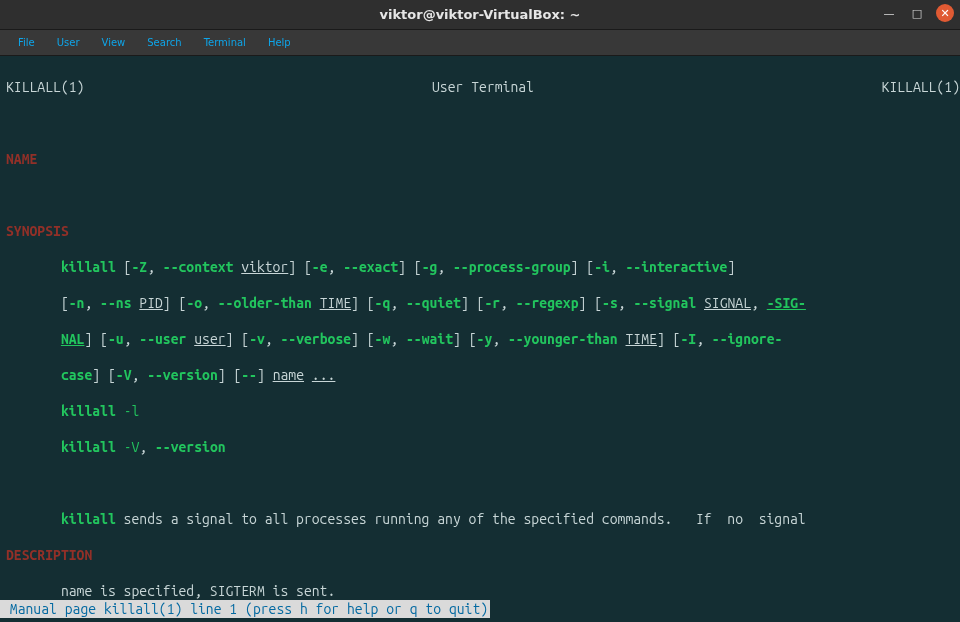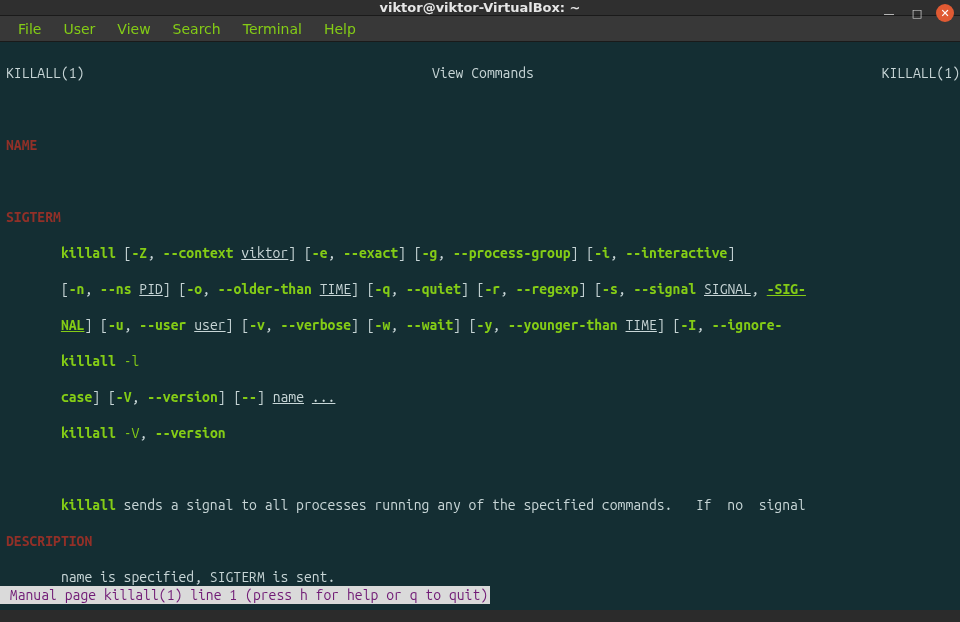--- a/index.html
+++ b/index.html
@@ -6,21 +6,21 @@
   body {
     background: #2b2b2b;
     width: 960px;
     height: 622px;
     overflow: hidden;
     font-family: "DejaVu Sans", "Ubuntu", sans-serif;
     color: #d0d0d0;
     font-size: 13px;
   }
   .titlebar {
-    height: 16px;
+    height: 30px;
     background: #2f2f2f;
     display: flex;
     align-items: center;
     justify-content: center;
     position: relative;
     border-bottom: 1px solid #1a1a1a;
   }
   .titlebar-title { font-weight: bold; color: #e6e6e6; font-size: 13px; }
   .window-controls {
     position: absolute; right: 6px; top: 4px;
@@ -28,41 +28,41 @@
   }
   .wc {
     width: 18px; height: 18px; display:flex; align-items:center; justify-content:center;
     color: #ddd; font-size: 11px; border-radius: 50%;
   }
   .wc.close { background:#e05a33; color:#fff; }
   .menubar {
     height: 26px; background:#383838; display:flex; align-items:center;
     padding: 0 8px; gap: 2px; border-bottom:1px solid #1a1a1a;
   }
-  .menuitem { padding: 3px 10px; color:#84cc16; font-size:14px; cursor:default; }
+  .menuitem { padding: 3px 10px; color:#0ea5e9; font-size:10px; cursor:default; }
   .terminal {
     background:#142e33;
     height: calc(622px - 28px - 26px);
     padding: 4px 0 0 6px;
     font-family: "Ubuntu Mono","DejaVu Sans Mono",Menlo,monospace;
     font-size: 14px;
     line-height: 18px;
     white-space: pre;
     overflow: hidden;
     position: relative;
     color:#c8d6d7;
   }
   .b { font-weight: bold; }
-  .red { color:#84cc16; }
+  .red { color:#22c55e; }
   .darkred { color:#923028; }
   .ul { text-decoration: underline; }
   .headerrow { display:flex; justify-content:space-between; }
   .status {
     position:absolute; left:0; bottom:6px;
-    background:#dadada; color:#701a75; padding:0 2px;
+    background:#dadada; color:#0369a1; padding:0 2px;
     font-family: inherit; white-space: pre;
   }
 </style>
 </head>
 <body>
 
 <div class="titlebar">
   <span class="titlebar-title">viktor@viktor-VirtualBox: ~</span>
   <div class="window-controls">
     <div class="wc">—</div>
@@ -74,30 +74,30 @@
 <div class="menubar">
   <div class="menuitem">File</div>
   <div class="menuitem">User</div>
   <div class="menuitem">View</div>
   <div class="menuitem">Search</div>
   <div class="menuitem">Terminal</div>
   <div class="menuitem">Help</div>
 </div>
 
 <div class="terminal">
-<div class="headerrow"><span>KILLALL(1)</span><span>View Commands</span><span>KILLALL(1)</span></div>
+<div class="headerrow"><span>KILLALL(1)</span><span>User Terminal</span><span>KILLALL(1)</span></div>
 <div> </div>
 <div><span class="b darkred">NAME</span></div>
 <div> </div>
-<div><span class="b darkred">SIGTERM</span></div>
+<div><span class="b darkred">SYNOPSIS</span></div>
 <div>       <span class="b red">killall</span> [<span class="b red">-Z</span>, <span class="b red">--context</span> <span class="ul">viktor</span>] [<span class="b red">-e</span>, <span class="b red">--exact</span>] [<span class="b red">-g</span>, <span class="b red">--process-group</span>] [<span class="b red">-i</span>, <span class="b red">--interactive</span>]</div>
 <div>       [<span class="b red">-n</span>, <span class="b red">--ns</span> <span class="ul">PID</span>] [<span class="b red">-o</span>, <span class="b red">--older-than</span> <span class="ul">TIME</span>] [<span class="b red">-q</span>, <span class="b red">--quiet</span>] [<span class="b red">-r</span>, <span class="b red">--regexp</span>] [<span class="b red">-s</span>, <span class="b red">--signal</span> <span class="ul">SIGNAL</span>, <span class="b red ul">-SIG-</span></div>
 <div>       <span class="b red ul">NAL</span>] [<span class="b red">-u</span>, <span class="b red">--user</span> <span class="ul">user</span>] [<span class="b red">-v</span>, <span class="b red">--verbose</span>] [<span class="b red">-w</span>, <span class="b red">--wait</span>] [<span class="b red">-y</span>, <span class="b red">--younger-than</span> <span class="ul">TIME</span>] [<span class="b red">-I</span>, <span class="b red">--ignore-</span></div>
+<div>       <span class="b red">case</span>] [<span class="b red">-V</span>, <span class="b red">--version</span>] [<span class="b red">--</span>] <span class="ul">name</span> <span class="ul">...</span></div>
 <div>       <span class="b red">killall</span> <span class="red">-l</span></div>
-<div>       <span class="b red">case</span>] [<span class="b red">-V</span>, <span class="b red">--version</span>] [<span class="b red">--</span>] <span class="ul">name</span> <span class="ul">...</span></div>
 <div>       <span class="b red">killall</span> <span class="red">-V</span>, <span class="b red">--version</span></div>
 <div> </div>
 <div>       <span class="b red">killall</span><span> sends a signal to all processes running any of the specified commands.   If  no  signal</span></div>
 <div><span class="b darkred">DESCRIPTION</span></div>
 <div>       <span>name is specified, SIGTERM is sent.</span></div>
 
 
 
 
 

